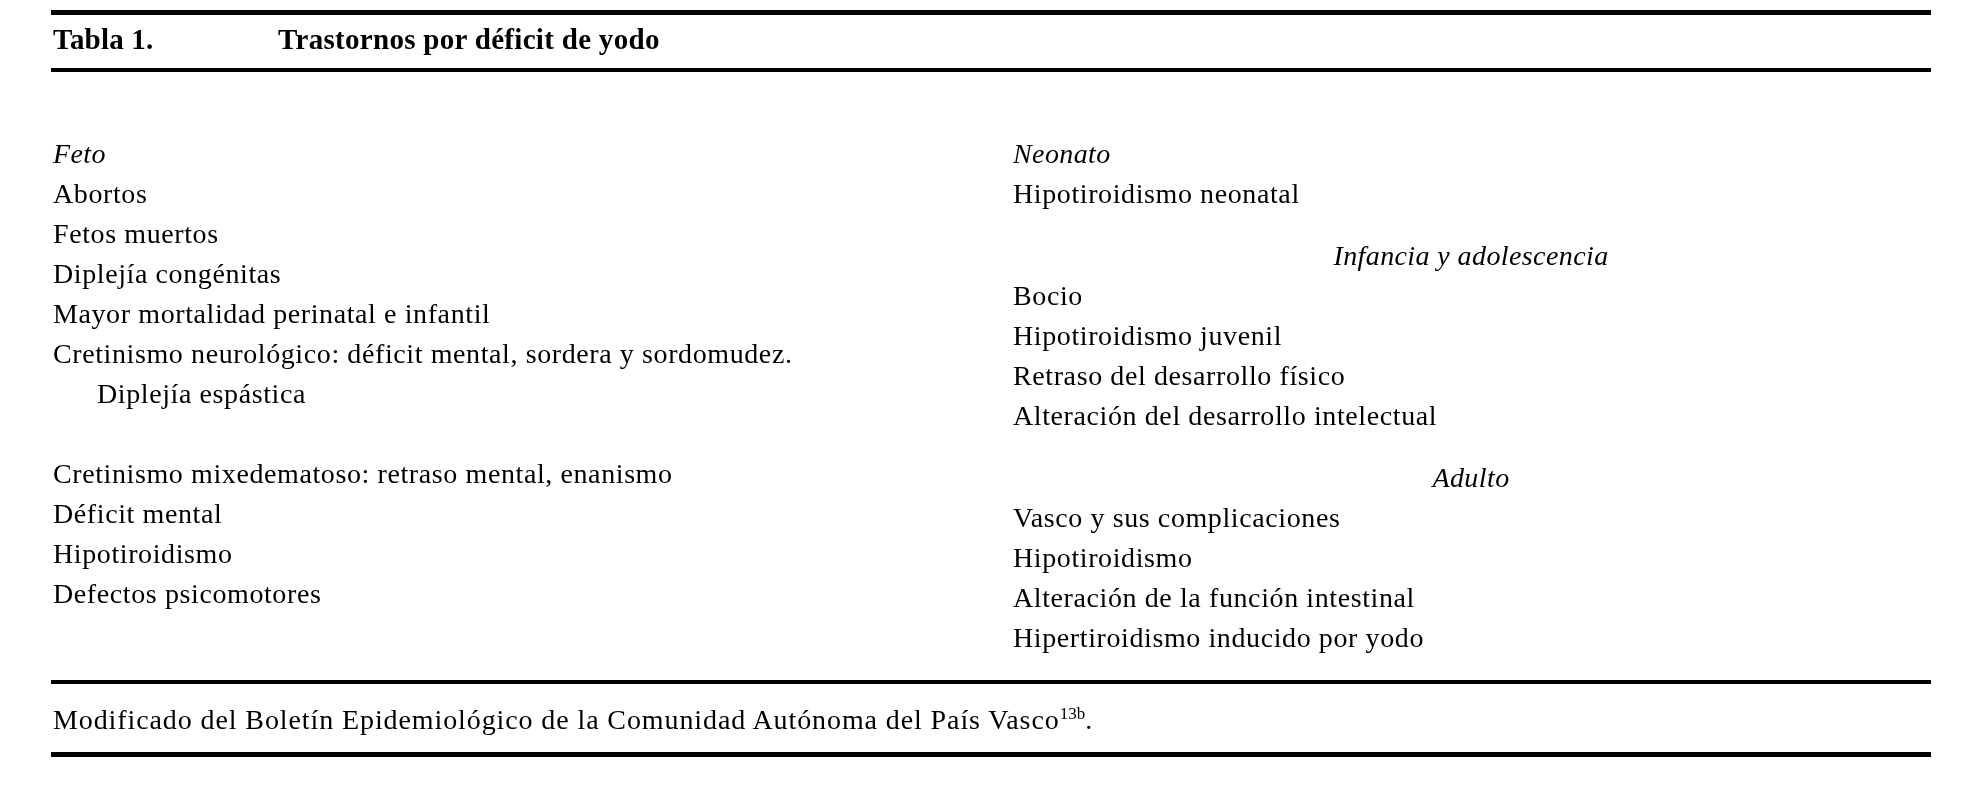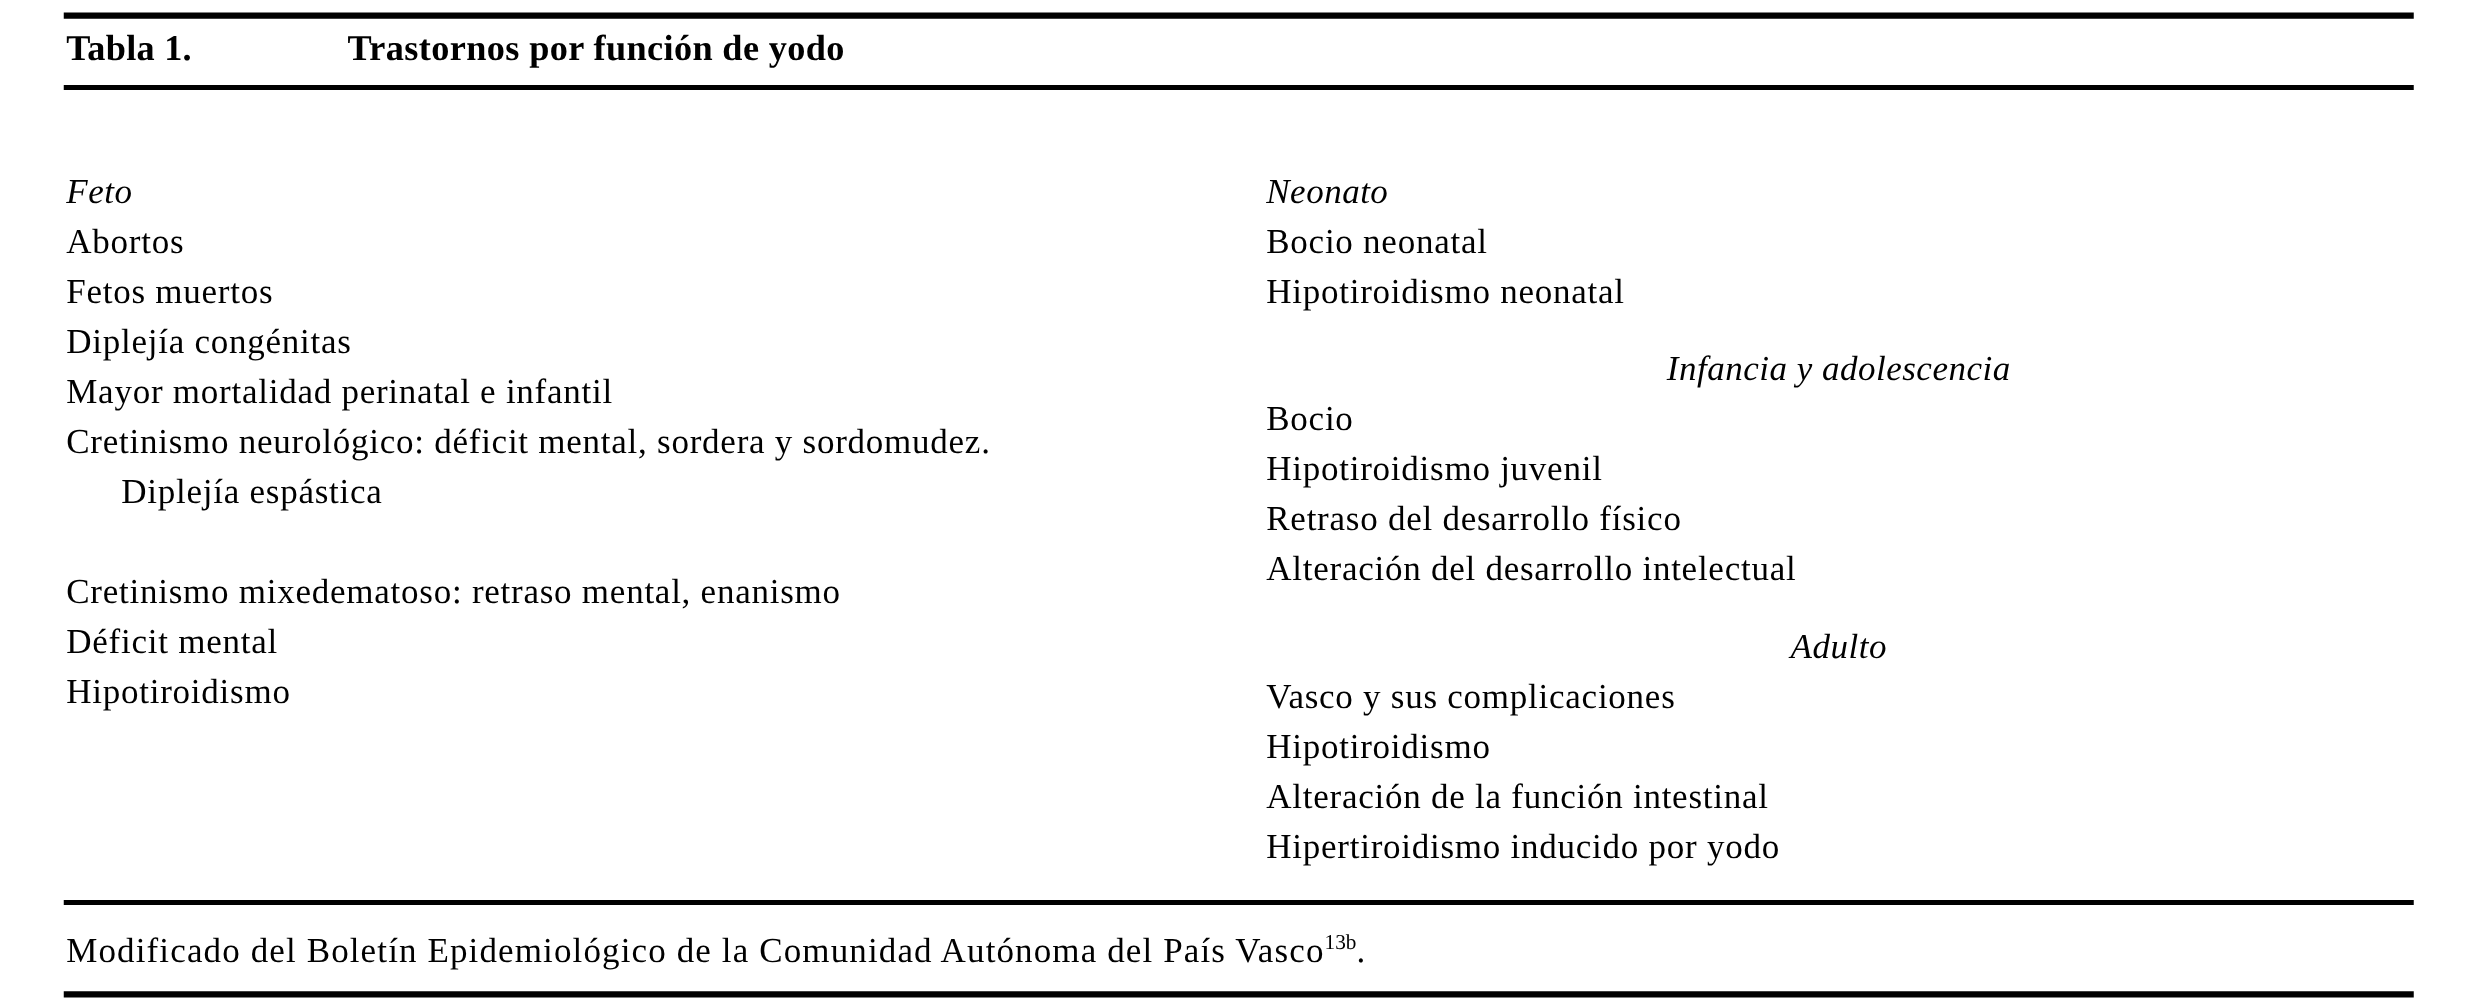--- a/index.html
+++ b/index.html
@@ -102,44 +102,44 @@
 </style>
 </head>
 <body>
 
 <div class="table-wrap">
 
   <div class="rule-thick"></div>
 
   <div class="caption-row">
     <div class="caption-label">Tabla 1.</div>
-    <div class="caption-title">Trastornos por función de yodo</div>
+    <div class="caption-title">Trastornos por déficit de yodo</div>
   </div>
 
   <div class="rule-medium"></div>
 
   <div class="body-area">
 
     <div class="col col-left">
       <div class="entry head">Feto</div>
       <div class="entry">Abortos</div>
       <div class="entry">Fetos muertos</div>
       <div class="entry">Diplejía congénitas</div>
       <div class="entry">Mayor mortalidad perinatal e infantil</div>
       <div class="entry">Cretinismo neurológico: déficit mental, sordera y sordomudez.</div>
       <div class="entry indent">Diplejía espástica</div>
       <div class="entry blankline"></div>
       <div class="entry">Cretinismo mixedematoso: retraso mental, enanismo</div>
       <div class="entry">Déficit mental</div>
       <div class="entry">Hipotiroidismo</div>
+      <div class="entry">Defectos psicomotores</div>
     </div>
 
     <div class="col col-right">
       <div class="entry head">Neonato</div>
-      <div class="entry">Bocio neonatal</div>
       <div class="entry">Hipotiroidismo neonatal</div>
       <div class="entry head gap-before">Infancia y adolescencia</div>
       <div class="entry">Bocio</div>
       <div class="entry">Hipotiroidismo juvenil</div>
       <div class="entry">Retraso del desarrollo físico</div>
       <div class="entry">Alteración del desarrollo intelectual</div>
       <div class="entry head gap-before">Adulto</div>
       <div class="entry">Vasco y sus complicaciones</div>
       <div class="entry">Hipotiroidismo</div>
       <div class="entry">Alteración de la función intestinal</div>

